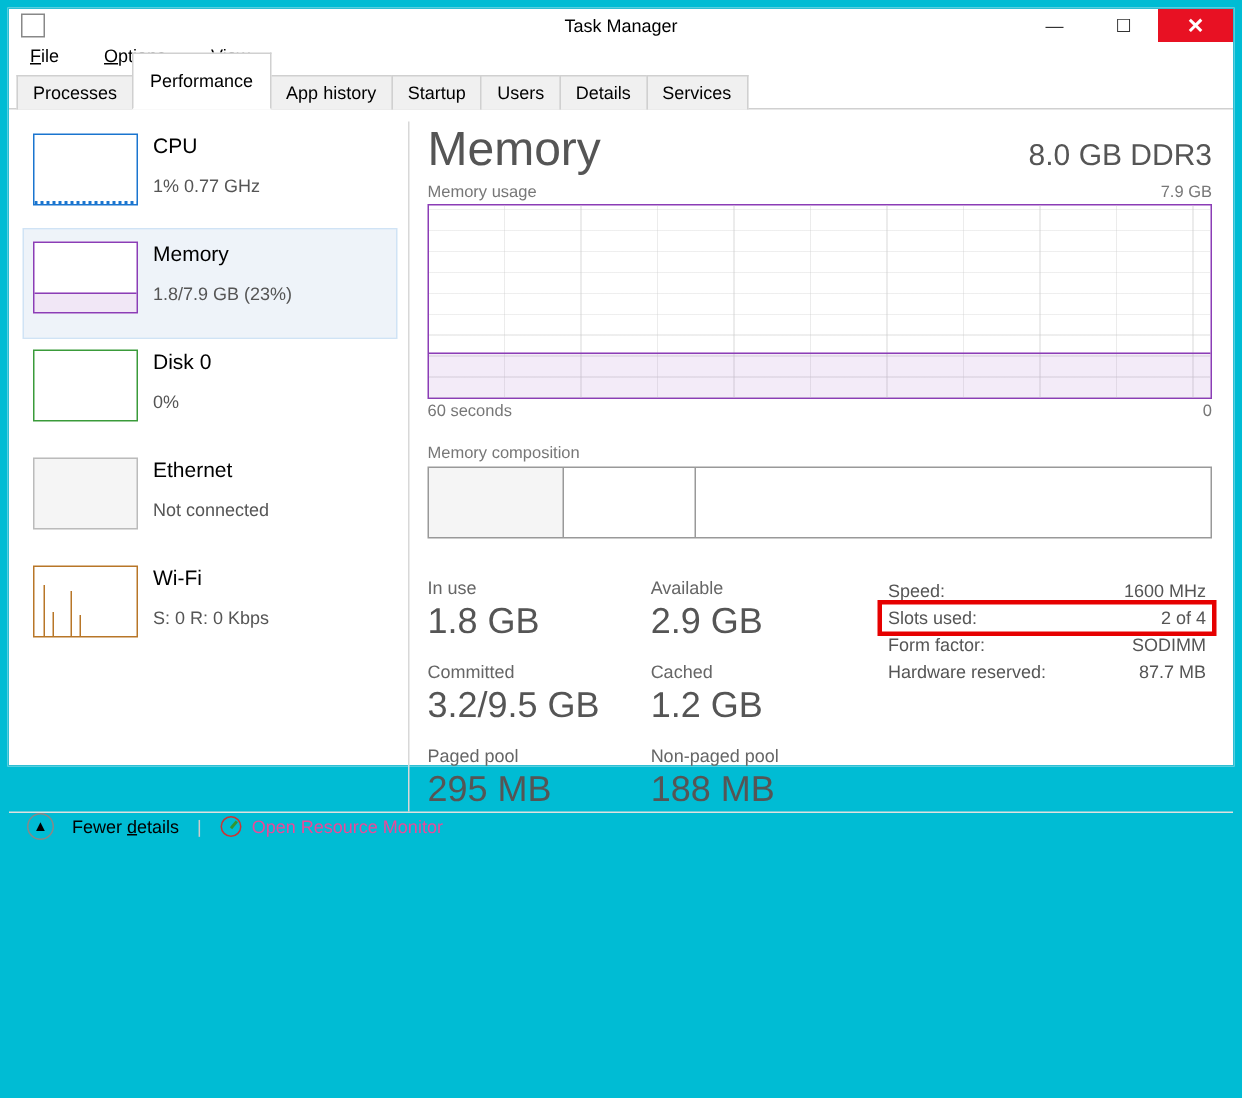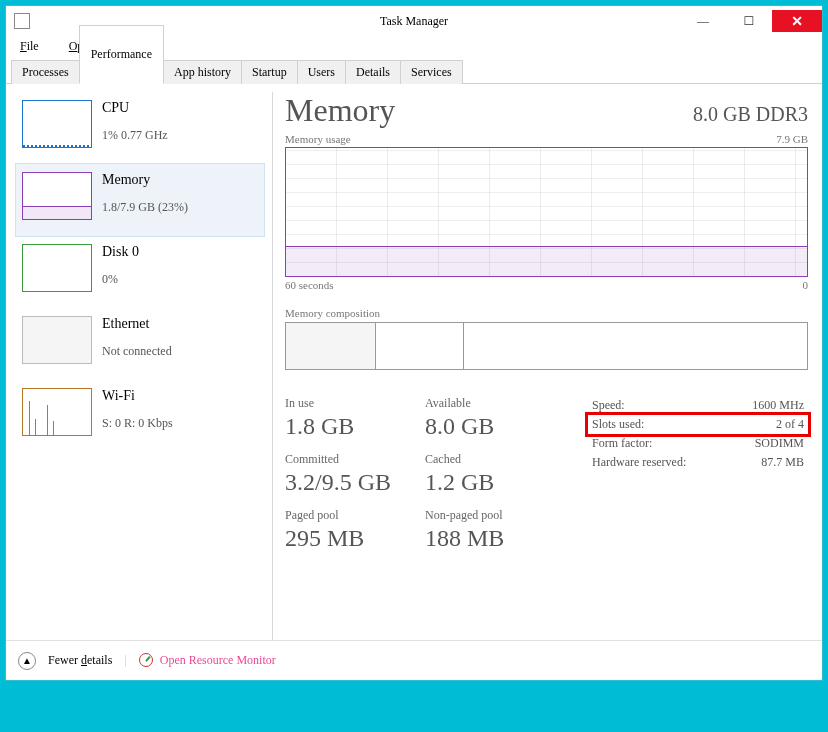--- a/index.html
+++ b/index.html
@@ -11,26 +11,25 @@
     background: #00bcd4;
     width: 828px;
     height: 732px;
     position: relative;
   }
   .window {
     position: absolute;
     top: 5px;
     left: 5px;
     width: 818px;
-    height: 676px;
+    height: 506px;
     background: #fff;
     border: 1px solid #2ebfd4;
     display: flex;
     flex-direction: column;
-    font-family: Liberation Serif, serif;
   }
   .titlebar {
     height: 30px;
     background: #fff;
     display: flex;
     align-items: center;
     position: relative;
   }
   .titlebar .appicon {
     width: 16px; height: 16px;
@@ -98,21 +97,21 @@
     background: #f0f0f0;
     margin-right: -1px;
     position: relative;
     top: 1px;
     color: #000;
   }
   .tab.active {
     background: #fff;
     border-bottom: 1px solid #fff;
     z-index: 2;
-    padding: 21px 11px;
+    padding: 11px 11px;
     top: 1px;
   }
   .content {
     flex: 1;
     display: flex;
     padding: 8px 10px 0 10px;
     gap: 8px;
   }
   .sidebar {
     width: 248px;
@@ -419,21 +418,21 @@
       </div>
 
       <div class="stats">
         <div class="stats-left">
           <div class="stat">
             <div class="label">In use</div>
             <div class="value">1.8 GB</div>
           </div>
           <div class="stat">
             <div class="label">Available</div>
-            <div class="value">8.0 GB</div>
+            <div class="value">2.9 GB</div>
           </div>
           <div class="stat">
             <div class="label">Committed</div>
             <div class="value">3.2/9.5 GB</div>
           </div>
           <div class="stat">
             <div class="label">Cached</div>
             <div class="value">1.2 GB</div>
           </div>
           <div class="stat">

